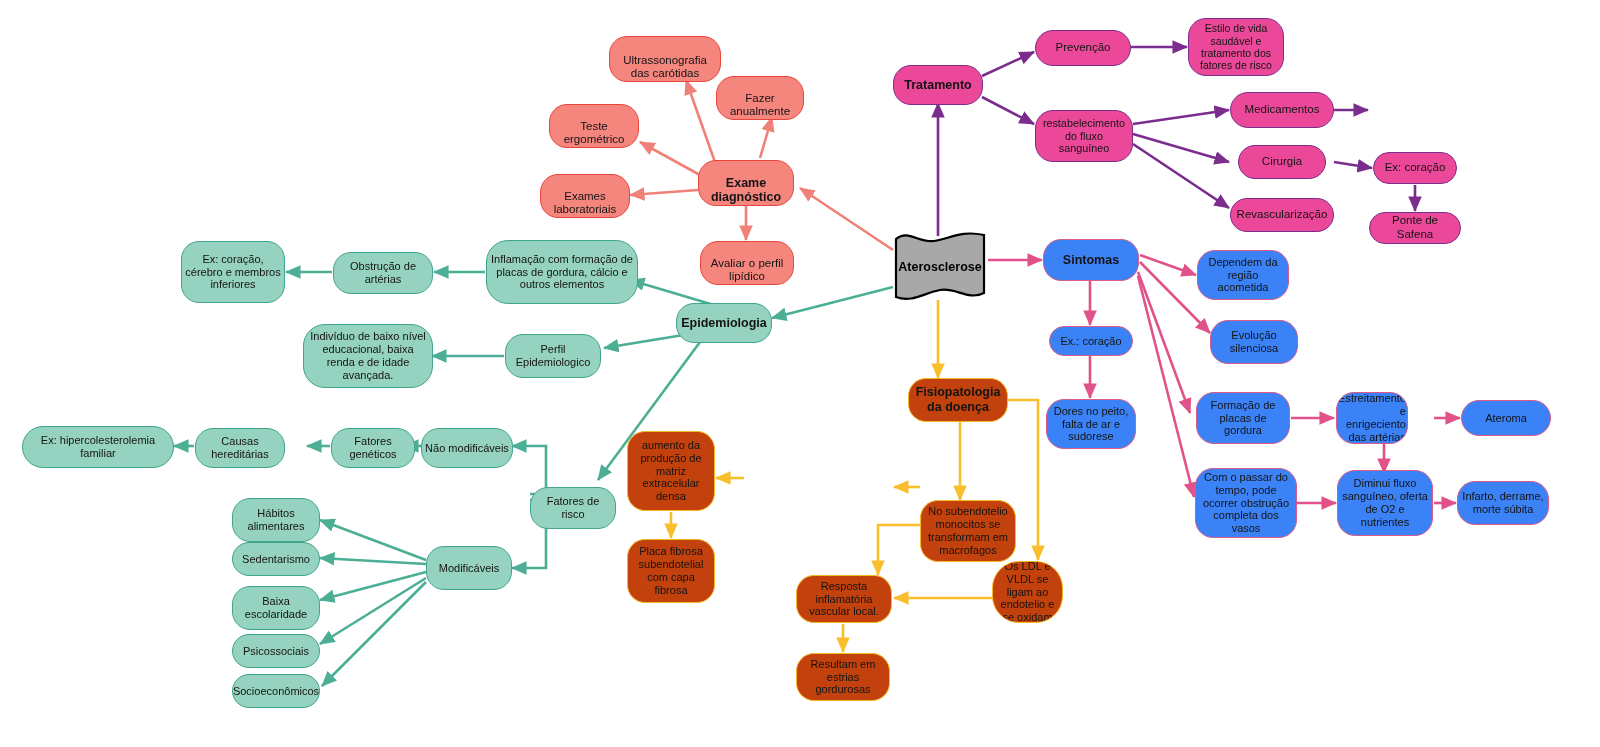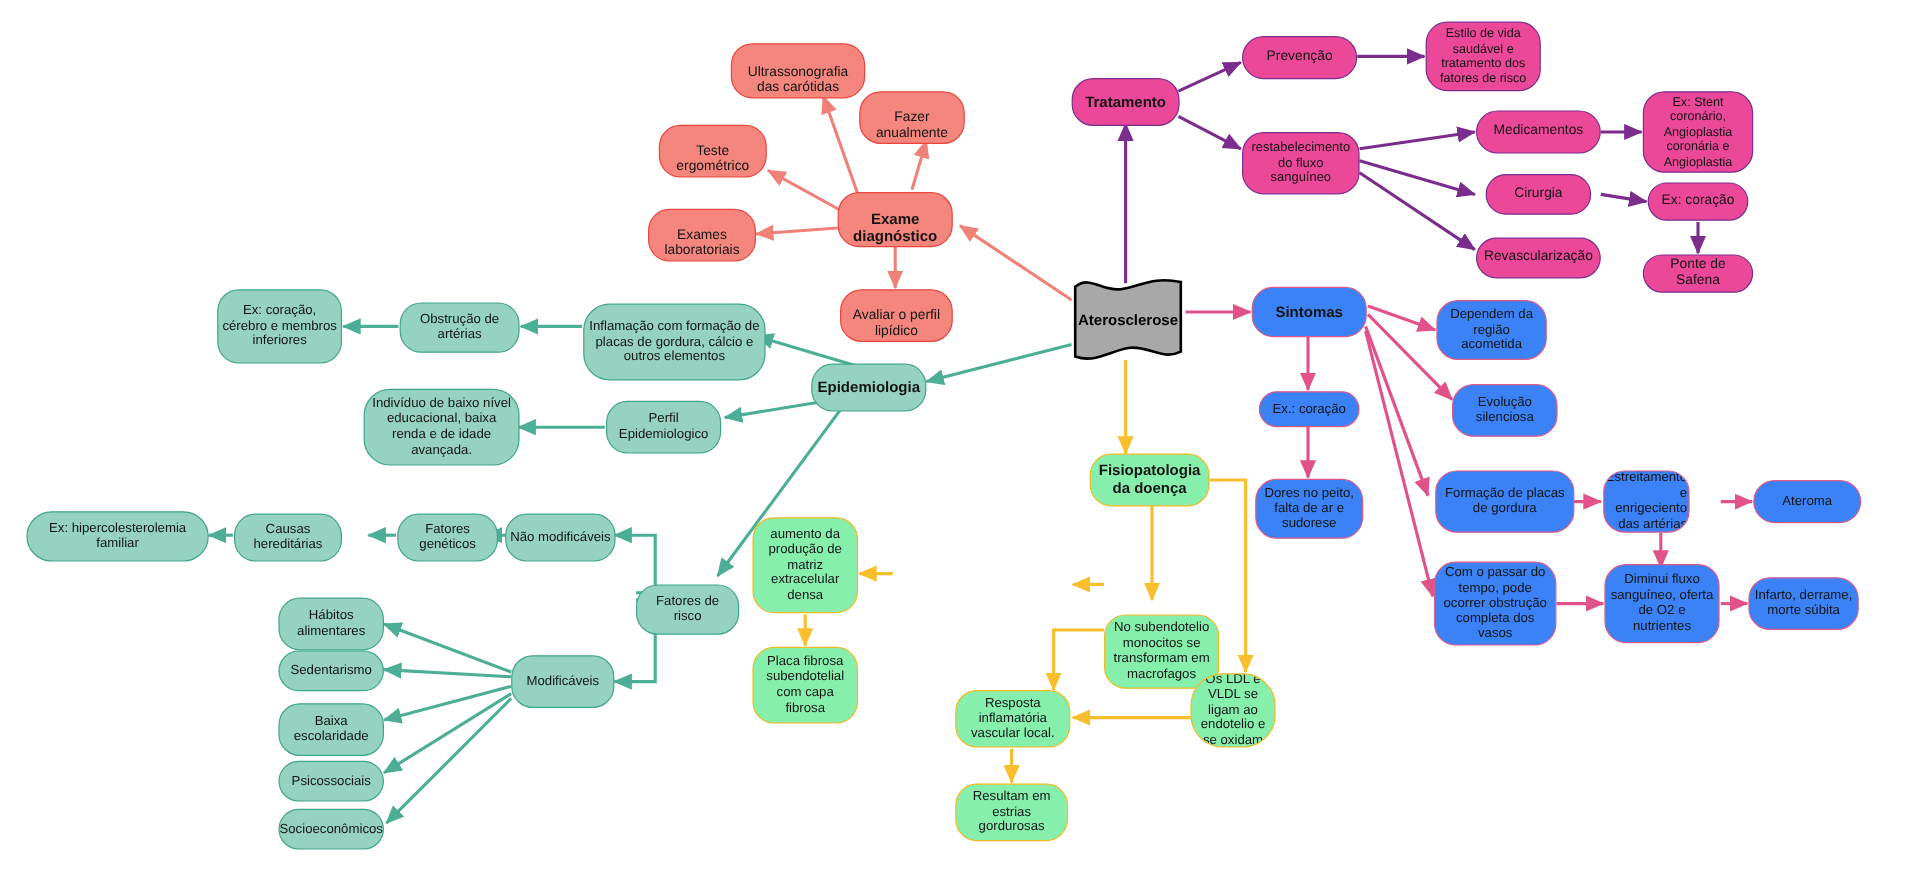--- a/index.html
+++ b/index.html
@@ -11,21 +11,21 @@
         line-height:1.18;color:#141414;overflow:hidden;}
   .node span{display:block;padding:0 3px;}
   .r-md{border-radius:18px;}
   .r-lg{border-radius:22px;}
   .bold{font-weight:bold;}
   
   .c-salmon{background:#F4867E;border-color:#E8453C;align-items:flex-end;}
   .c-purple{background:#ec4899;border-color:#7B2D8E;}
   .c-pink{background:#3b82f6;border-color:#DB5A87;}
   .c-teal{background:#96D2C0;border-color:#3FA58C;}
-  .c-yellow{background:#86efac;border-color:#F5B921;}
+  .c-yellow{background:#c2410c;border-color:#F5B921;}
   #center-node{position:absolute;left:890px;top:231px;width:100px;height:72px;}
   #center-label{position:absolute;left:890px;top:231px;width:100px;height:72px;
       display:flex;align-items:center;justify-content:center;font-weight:bold;
       font-size:12.5px;color:#000;}
 </style>
 </head>
 <body>
 
 <div id="canvas">
 
@@ -166,23 +166,20 @@
   </div>
   <div class="node c-purple r-md" style="left:1188px;top:18px;width:96px;height:58px;font-size:10.5px;">
     <span>Estilo de vida saudável e tratamento dos fatores de risco</span>
   </div>
   <div class="node c-purple r-md" style="left:1035px;top:110px;width:98px;height:52px;font-size:10.8px;">
     <span>restabelecimento do fluxo sanguíneo</span>
   </div>
   <div class="node c-purple r-md" style="left:1230px;top:92px;width:104px;height:36px;font-size:11.5px;">
     <span>Medicamentos</span>
   </div>
-  <div class="node c-purple r-md" style="left:1369px;top:76px;width:92px;height:68px;font-size:10.5px;">
-    <span>Ex: Stent coronário, Angioplastia coronária e Angioplastia</span>
-  </div>
   <div class="node c-purple r-md" style="left:1238px;top:145px;width:88px;height:34px;font-size:11.5px;">
     <span>Cirurgia</span>
   </div>
   <div class="node c-purple r-md" style="left:1373px;top:152px;width:84px;height:32px;font-size:11.5px;">
     <span>Ex: coração</span>
   </div>
   <div class="node c-purple r-md" style="left:1369px;top:212px;width:92px;height:32px;font-size:11.5px;">
     <span>Ponte de Safena</span>
   </div>
   <div class="node c-purple r-md" style="left:1230px;top:198px;width:104px;height:34px;font-size:11.5px;">
@@ -197,21 +194,21 @@
   </div>
   <div class="node c-pink r-md" style="left:1210px;top:320px;width:88px;height:44px;font-size:11px;">
     <span>Evolução silenciosa</span>
   </div>
   <div class="node c-pink r-md" style="left:1049px;top:326px;width:84px;height:30px;font-size:11px;">
     <span>Ex.: coração</span>
   </div>
   <div class="node c-pink r-md" style="left:1046px;top:399px;width:90px;height:50px;font-size:11px;">
     <span>Dores no peito, falta de ar e sudorese</span>
   </div>
-  <div class="node c-pink r-md" style="left:1196px;top:392px;width:116px;height:52px;font-size:11px;">
+  <div class="node c-pink r-md" style="left:1196px;top:392px;width:94px;height:52px;font-size:11px;">
     <span>Formação de placas de gordura</span>
   </div>
   <div class="node c-pink r-md" style="left:1336px;top:392px;width:72px;height:52px;font-size:11px;text-align:right;">
     <span>Estreitamento e enrigeciento das artérias</span>
   </div>
   <div class="node c-pink r-md" style="left:1461px;top:400px;width:90px;height:36px;font-size:11px;">
     <span>Ateroma</span>
   </div>
   <div class="node c-pink r-md" style="left:1195px;top:468px;width:102px;height:70px;font-size:11px;">
     <span>Com o passar do tempo, pode ocorrer obstrução completa dos vasos</span>
@@ -219,21 +216,21 @@
   <div class="node c-pink r-md" style="left:1337px;top:470px;width:96px;height:66px;font-size:11px;">
     <span>Diminui fluxo sanguíneo, oferta de O2 e nutrientes</span>
   </div>
   <div class="node c-pink r-md" style="left:1457px;top:481px;width:92px;height:44px;font-size:11px;">
     <span>Infarto, derrame, morte súbita</span>
   </div>
 
   <div class="node c-teal r-md bold" style="left:676px;top:303px;width:96px;height:40px;font-size:12.5px;">
     <span>Epidemiologia</span>
   </div>
-  <div class="node c-teal r-lg" style="left:486px;top:253px;width:152px;height:64px;font-size:11px;">
+  <div class="node c-teal r-lg" style="left:486px;top:240px;width:152px;height:64px;font-size:11px;">
     <span>Inflamação com formação de placas de gordura, cálcio e outros elementos</span>
   </div>
   <div class="node c-teal r-md" style="left:333px;top:252px;width:100px;height:42px;font-size:11px;">
     <span>Obstrução de artérias</span>
   </div>
   <div class="node c-teal r-md" style="left:181px;top:241px;width:104px;height:62px;font-size:11px;">
     <span>Ex: coração, cérebro e membros inferiores</span>
   </div>
   <div class="node c-teal r-md" style="left:505px;top:334px;width:96px;height:44px;font-size:11px;">
     <span>Perfil Epidemiologico</span>
@@ -271,21 +268,21 @@
   <div class="node c-teal r-md" style="left:232px;top:634px;width:88px;height:34px;font-size:11px;">
     <span>Psicossociais</span>
   </div>
   <div class="node c-teal r-md" style="left:232px;top:674px;width:88px;height:34px;font-size:11px;">
     <span>Socioeconômicos</span>
   </div>
 
   <div class="node c-yellow r-md bold" style="left:908px;top:378px;width:100px;height:44px;font-size:12.5px;">
     <span>Fisiopatologia da doença</span>
   </div>
-  <div class="node c-yellow r-md" style="left:920px;top:500px;width:96px;height:62px;font-size:11px;margin-top:12px;">
+  <div class="node c-yellow r-md" style="left:920px;top:500px;width:96px;height:62px;font-size:11px;">
     <span>No subendotelio monocitos se transformam em macrofagos</span>
   </div>
   <div class="node c-yellow r-md" style="left:992px;top:561px;width:71px;height:62px;font-size:11px;border-radius:27px;">
     <span>Os LDL e VLDL se ligam ao endotelio e se oxidam</span>
   </div>
   <div class="node c-yellow r-md" style="left:796px;top:575px;width:96px;height:48px;font-size:11px;">
     <span>Resposta inflamatória vascular local.</span>
   </div>
   <div class="node c-yellow r-md" style="left:796px;top:653px;width:94px;height:48px;font-size:11px;">
     <span>Resultam em estrias gordurosas</span>

